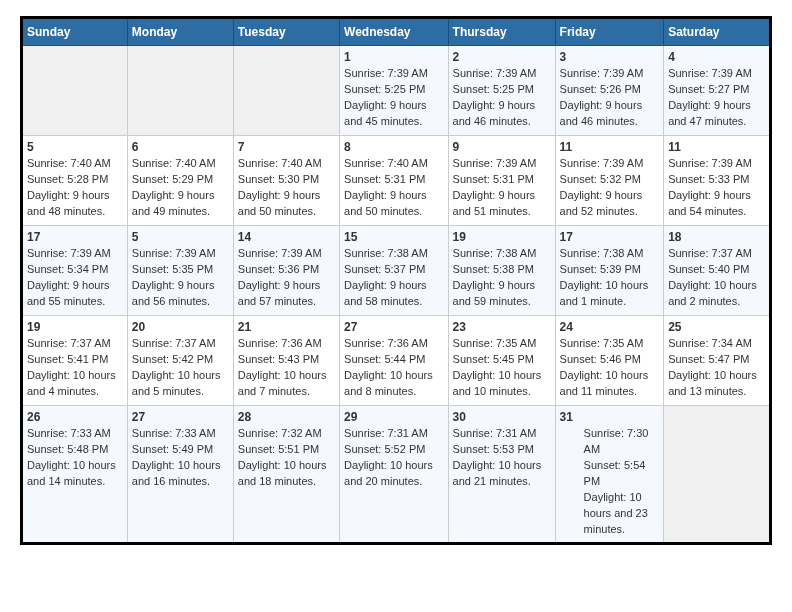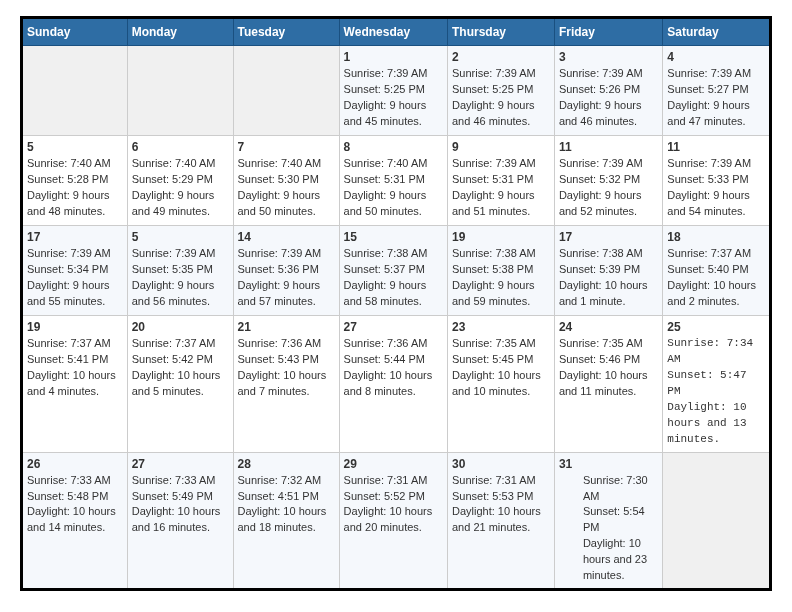--- a/index.html
+++ b/index.html
@@ -266,42 +266,42 @@
 Daylight: 10 hours and 10 minutes.</div>
           </td>
           <td>
             <span class="day-num">24</span>
             <div class="day-info" style="white-space: pre-line;">Sunrise: 7:35 AM
 Sunset: 5:46 PM
 Daylight: 10 hours and 11 minutes.</div>
           </td>
           <td>
             <span class="day-num">25</span>
-            <div class="day-info" style="white-space: pre-line; font-family: Liberation Mono, monospace;">Sunrise: 7:34 AM
+            <div class="day-info" style="white-space: pre-line;">Sunrise: 7:34 AM
 Sunset: 5:47 PM
 Daylight: 10 hours and 13 minutes.</div>
           </td>
         </tr>
         <tr>
           <td>
             <span class="day-num">26</span>
             <div class="day-info" style="white-space: pre-line;">Sunrise: 7:33 AM
 Sunset: 5:48 PM
 Daylight: 10 hours and 14 minutes.</div>
           </td>
           <td>
             <span class="day-num">27</span>
             <div class="day-info" style="white-space: pre-line;">Sunrise: 7:33 AM
 Sunset: 5:49 PM
 Daylight: 10 hours and 16 minutes.</div>
           </td>
           <td>
             <span class="day-num">28</span>
             <div class="day-info" style="white-space: pre-line;">Sunrise: 7:32 AM
-Sunset: 4:51 PM
+Sunset: 5:51 PM
 Daylight: 10 hours and 18 minutes.</div>
           </td>
           <td>
             <span class="day-num">29</span>
             <div class="day-info" style="white-space: pre-line;">Sunrise: 7:31 AM
 Sunset: 5:52 PM
 Daylight: 10 hours and 20 minutes.</div>
           </td>
           <td>
             <span class="day-num">30</span>

